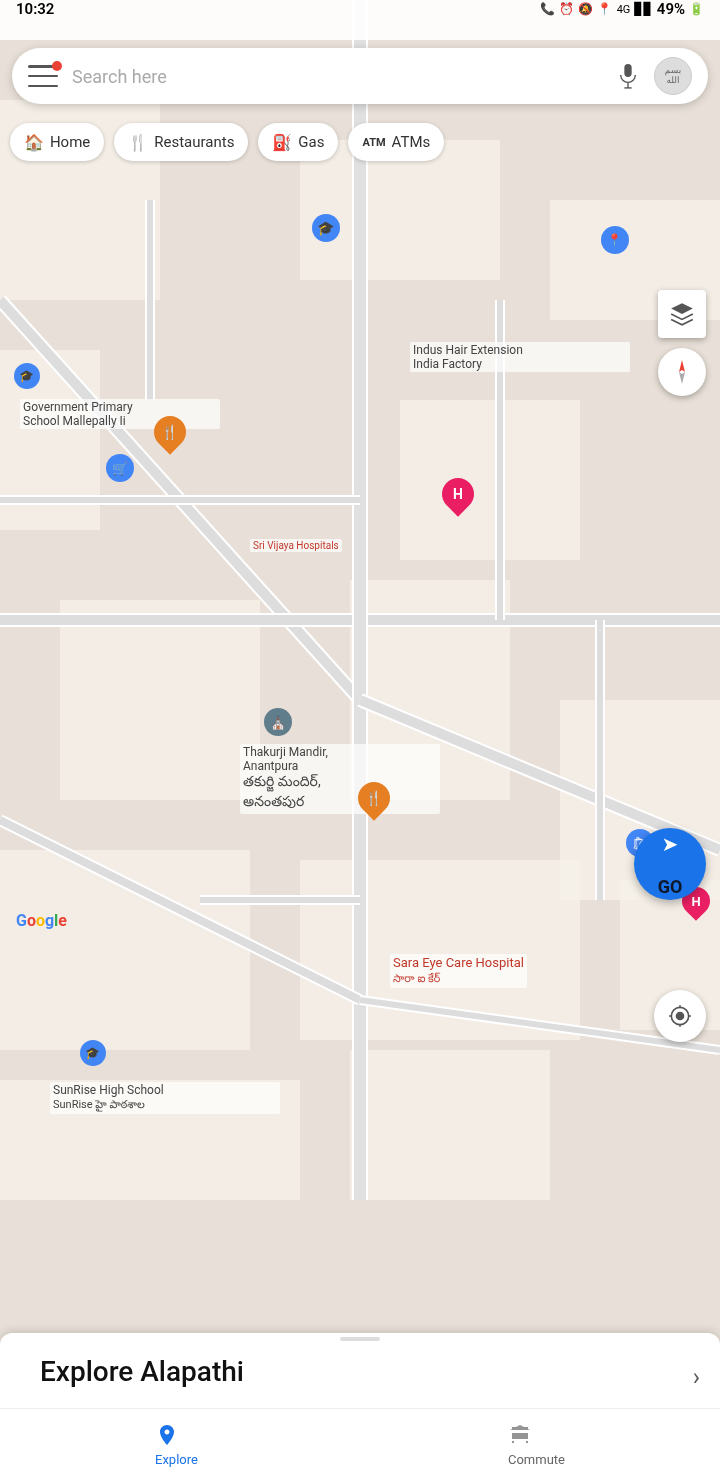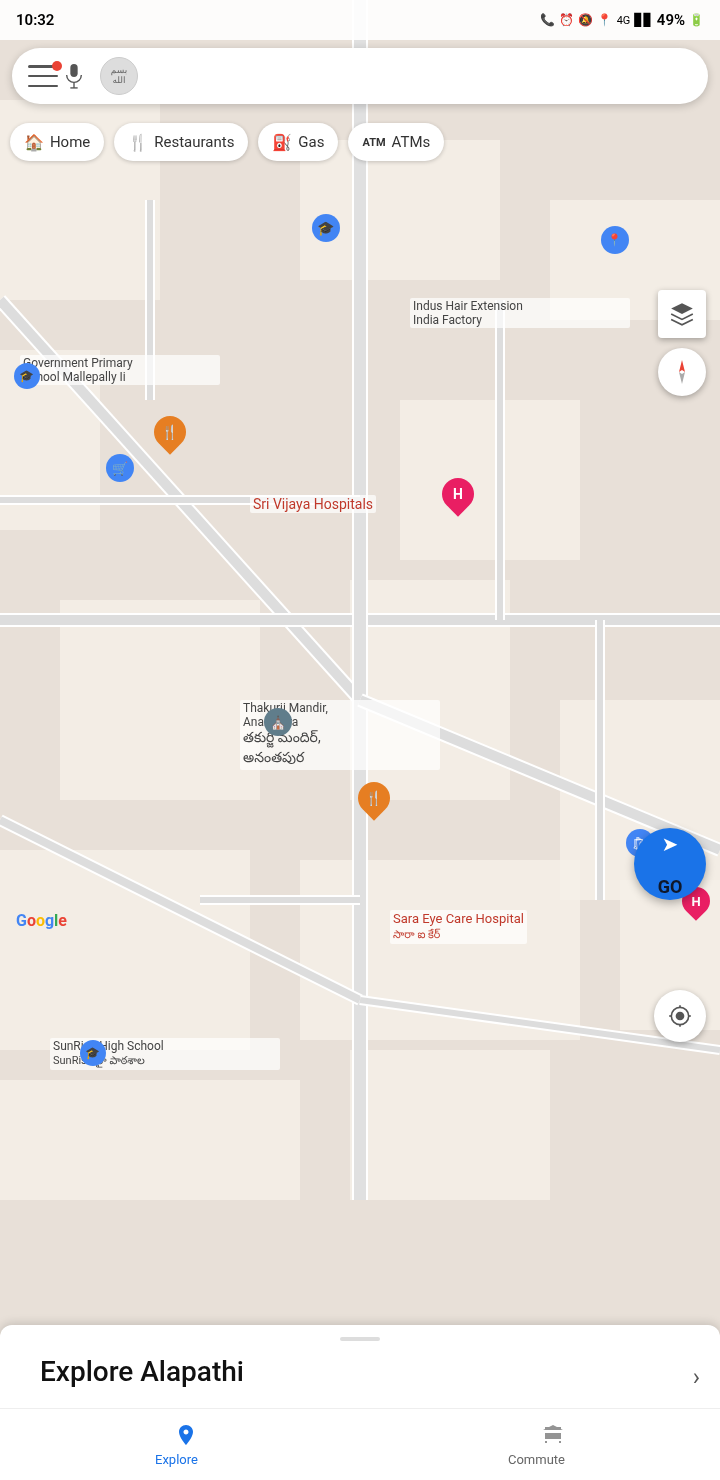--- a/index.html
+++ b/index.html
@@ -13,21 +13,21 @@
       position: relative;
     }
 
     
     .status-bar {
       position: absolute;
       top: 0; left: 0; right: 0;
       height: 40px;
       background: rgba(255,255,255,0.9);
       display: flex;
-      align-items: center;
+      align-items: flex-start;
       justify-content: space-between;
       padding: 0 16px;
       z-index: 100;
     }
     .status-time {
       font-size: 15px;
       font-weight: 600;
       color: #000;
     }
     .status-icons {
@@ -248,21 +248,21 @@
     .g-green { color: #34a853; }
 
     
     .bottom-sheet {
       position: absolute;
       bottom: 72px;
       left: 0; right: 0;
       background: #fff;
       border-radius: 12px 12px 0 0;
       z-index: 90;
-      padding: 12px 0 0 0;
+      padding: 4px 0 0 0;
       box-shadow: 0 -2px 10px rgba(0,0,0,0.15);
     }
     .sheet-handle {
       width: 40px;
       height: 4px;
       background: #ddd;
       border-radius: 2px;
       margin: 0 auto 14px;
     }
     .explore-title {
@@ -280,21 +280,21 @@
       background: #fff;
       display: flex;
       align-items: center;
       justify-content: space-around;
       border-top: 1px solid #eee;
       z-index: 100;
     }
     .nav-item {
       display: flex;
       flex-direction: column;
-      align-items: flex-end;
+      align-items: flex-start;
       gap: 0;
       cursor: pointer;
       padding: 6px 20px;
     }
     .nav-icon {
       font-size: 22px;
       position: relative;
     }
     .nav-label {
       font-size: 13px;
@@ -316,20 +316,21 @@
     
     .place-label {
       position: absolute;
       font-size: 12px;
       color: #444;
       background: rgba(255,255,255,0.7);
       padding: 1px 3px;
       border-radius: 2px;
       white-space: nowrap;
       pointer-events: none;
+      margin-top: 44px;
     }
   </style>
 </head>
 <body>
 
 <div class="map-area">
   <svg class="map-svg" viewBox="0 0 720 1200" xmlns="http://www.w3.org/2000/svg">
 
     <rect width="720" height="1200" fill="#e8e0d8"></rect>
 
@@ -378,21 +379,21 @@
     <line x1="600" y1="620" x2="600" y2="900" stroke="#ddd" stroke-width="6"></line>
 
     <line x1="200" y1="900" x2="360" y2="900" stroke="#fff" stroke-width="10"></line>
     <line x1="200" y1="900" x2="360" y2="900" stroke="#ddd" stroke-width="6"></line>
   </svg>
 
   <div class="place-label" style="left:20px; top:355px; width:200px;">Government Primary<br>School Mallepally Ii</div>
 
   <div class="place-label" style="left:410px; top:298px; width:220px;">Indus Hair Extension<br>India Factory</div>
 
-  <div class="place-label hospital" style="left:250px; top:495px; color:#c0392b; font-size:14px;">Sri Vijaya Hospitals</div>
+  <div class="place-label hospital" style="left:250px; top:495px; color:#c0392b; font-size:10px;">Sri Vijaya Hospitals</div>
 
   <div class="place-label" style="left:240px; top:700px; width:200px; font-size:12px;">Thakurji Mandir,<br>Anantpura<br><span style="font-size:14px">తకుర్జి మందిర్,<br>అనంతపుర</span></div>
 
   <div class="place-label hospital" style="left:390px; top:910px; color:#c0392b; font-size:13px;">Sara Eye Care Hospital<br><span style="font-size:11px">సారా ఐ కేర్</span></div>
 
   <div class="place-label" style="left:50px; top:1038px; width:230px;">SunRise High School<br><span style="font-size:11px">SunRise హై పాఠశాల</span></div>
 
   <div style="position:absolute; left:326px; top:228px; width:28px; height:28px; 
        background:#4285f4; border-radius:50%; display:flex; align-items:center; 
        justify-content:center; color:#fff; font-size:14px; transform:translate(-50%,-50%);">🎓</div>
@@ -499,20 +500,21 @@
   </div>
 </div>
 
 <div class="search-bar">
   <div class="menu-icon">
     <span></span>
       <span></span>
       <span></span>
     <div class="menu-dot"></div>
   </div>
+  <span class="search-text">Search here</span>
   <div class="mic-icon">
     <svg width="22" height="28" viewBox="0 0 24 30">
       <rect x="8" y="2" width="8" height="14" rx="4" fill="#555"></rect>
       <path d="M4 14a8 8 0 0 0 16 0" stroke="#555" stroke-width="1.5" fill="none"></path>
       <line x1="12" y1="22" x2="12" y2="28" stroke="#555" stroke-width="1.5"></line>
       <line x1="8" y1="28" x2="16" y2="28" stroke="#555" stroke-width="1.5"></line>
     </svg>
   </div>
   <div class="user-avatar">
     <span style="font-size:9px;text-align:center;line-height:1.1">بسم<br>الله</span>

